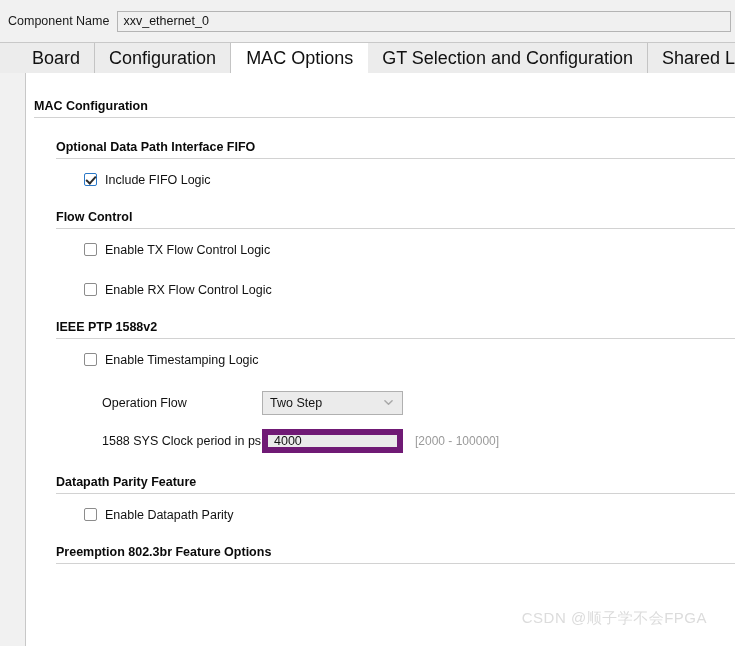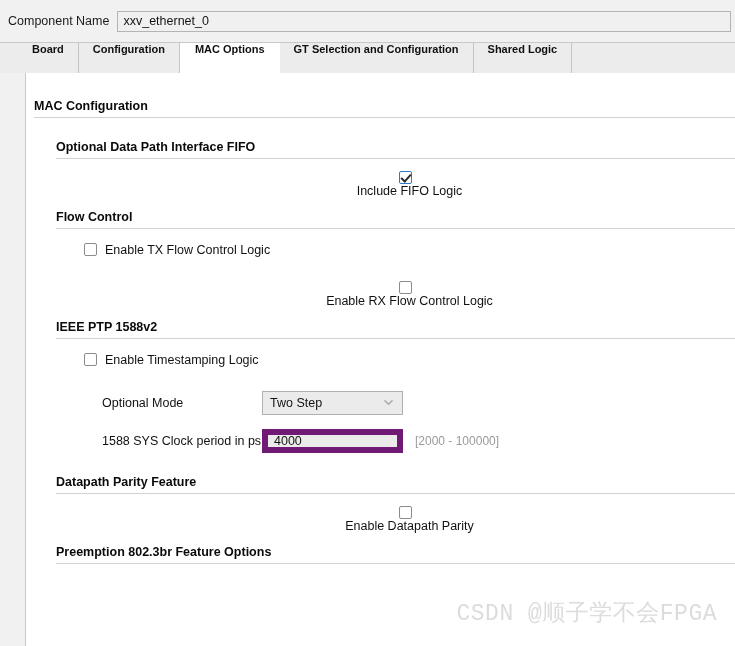--- a/index.html
+++ b/index.html
@@ -59,23 +59,24 @@
   }
   .tabstrip:after {
     content: "";
     position: absolute;
     left: 0; right: 0; bottom: 0;
     height: 0px;
   }
   .tab {
     height: 30px;
     display: flex;
+    align-items: center;
     padding: 0 14px;
-    font-size: 11px;
-    font-weight: bold;
+    font-size: 18px;
+    font-weight: normal;
     color: #101010;
     background: #ececec;
     border-right: 1px solid #c4c4c4;
     box-sizing: border-box;
     white-space: nowrap;
     cursor: default;
   }
   .tab.active {
     background: #ffffff;
     border-right: 1px solid #ffffff;
@@ -141,21 +142,21 @@
     margin-top: 12px;
   }
 
   
   .check-row {
     display: flex;
     align-items: center;
     height: 17px;
     margin-bottom: 23px;
   }
-  .check-row:last-child { margin-bottom: 0; flex-direction: column; }
+  .check-row:last-child { margin-bottom: 0; }
 
   .cbox {
     width: 13px;
     height: 13px;
     border: 1px solid #8c8c8c;
     background: #ffffff;
     border-radius: 2px;
     box-sizing: border-box;
     margin-right: 8px;
     flex: 0 0 auto;
@@ -241,28 +242,27 @@
   .hint {
     font-size: 12px;
     color: #9a9a9a;
     margin-left: 12px;
     white-space: nowrap;
   }
 
   
   .watermark {
     position: absolute;
-    right: 18px;
+    right: 28px;
     bottom: 18px;
-    font-size: 23px;
+    font-size: 15px;
     color: #dcdcdc;
     letter-spacing: 0.5px;
     white-space: nowrap;
     pointer-events: none;
-    font-family: Liberation Mono, monospace;
   }
 </style>
 </head>
 <body>
 
 <div class="topbar">
   <span class="topbar-label">Component Name</span>
   <div class="topbar-input">xxv_ethernet_0</div>
 </div>
 
@@ -320,21 +320,21 @@
         </div>
         <div class="section">
           <div class="section-title">IEEE PTP 1588v2</div>
           <div class="rule"></div>
           <div class="rows">
             <div class="check-row">
               <span class="cbox"></span>
               <span class="check-label">Enable Timestamping Logic</span>
             </div>
             <div class="field-row">
-              <span class="field-label">Optional Mode</span>
+              <span class="field-label">Operation Flow</span>
               <div class="combo">
                 <span>Two Step</span>
                 <svg class="combo-arrow" viewBox="0 0 10 10">
                   <path d="M1 3 L5 7 L9 3" fill="none" stroke="#a8a8a8" stroke-width="1.6" stroke-linecap="round" stroke-linejoin="round"></path>
                 </svg>
               </div>
             </div>
             <div class="field-row">
               <span class="field-label">1588 SYS Clock period in ps</span>
               <div class="txtfield">4000</div>

